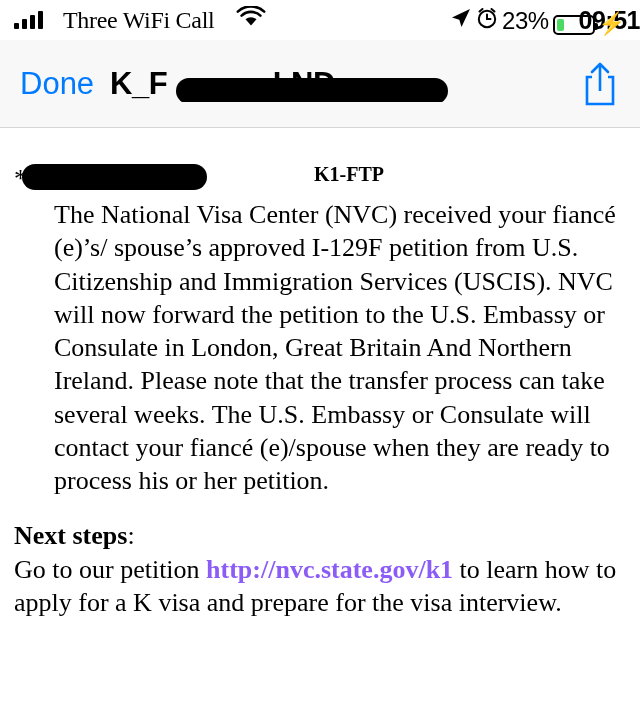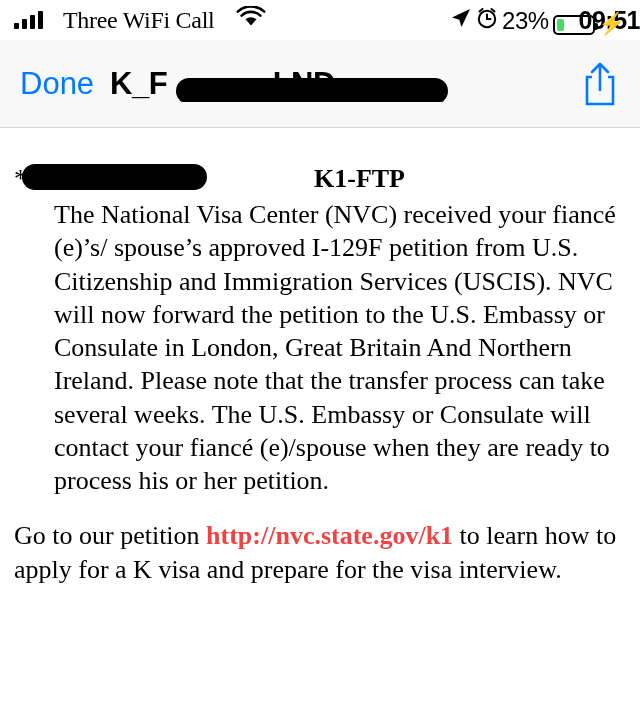--- a/index.html
+++ b/index.html
@@ -161,21 +161,21 @@
   .ref-redact {
     left: 8px;
     top: 2px;
     width: 185px;
     height: 26px;
     border-radius: 13px;
   }
   .k1-ftp {
     font-weight: bold;
     margin-left: 20px;
-    font-size: 26px;
+    font-size: 20px;
   }
   .date-line { margin-bottom: 22px; }
 
   .salutation {
     position: relative;
     margin-bottom: 20px;
     height: 42px;
   }
   .sal-redact-1 {
     left: 148px;
@@ -188,21 +188,21 @@
     left: 160px;
     top: 12px;
     width: 166px;
     height: 22px;
     border-radius: 11px;
   }
 
   .para { margin-bottom: 22px; text-align: left; margin-left: 40px; }
   .bold { font-weight: bold; }
   .next-steps-block { margin-bottom: 22px; }
-  a.link { color: #ef4444; text-decoration: none; font-weight: bold; }
+  a.link { color: #8b5cf6; text-decoration: none; font-weight: bold; }
 </style>
 </head>
 <body>
 
 <div class="status-bar">
   <div class="status-left">
     <span class="signal-bars">
       <i></i>
         <i></i>
         <i></i>
@@ -266,17 +266,20 @@
     </div>
     <div class="k1-ftp">K1-FTP</div>
   </div>
 
 
 
   <div class="para">The National Visa Center (NVC) received your fiancé (e)’s/ spouse’s approved I-129F petition from U.S. Citizenship and Immigration Services (USCIS). NVC will now forward the petition to the U.S. Embassy or Consulate in London, Great Britain And Northern Ireland. Please note that the transfer process can take several weeks. The U.S. Embassy or Consulate will contact your fiancé (e)/spouse when they are ready to process his or her petition.</div>
 
   <div class="next-steps-block">
     <div>
+      <span class="bold">Next steps</span><span>:</span>
+    </div>
+    <div>
       <span>Go to our petition </span><a class="link" href="#">http://nvc.state.gov/k1</a><span> to learn how to apply for a K visa and prepare for the visa interview.</span>
     </div>
   </div>
 
 </div>
 
 </body></html>

